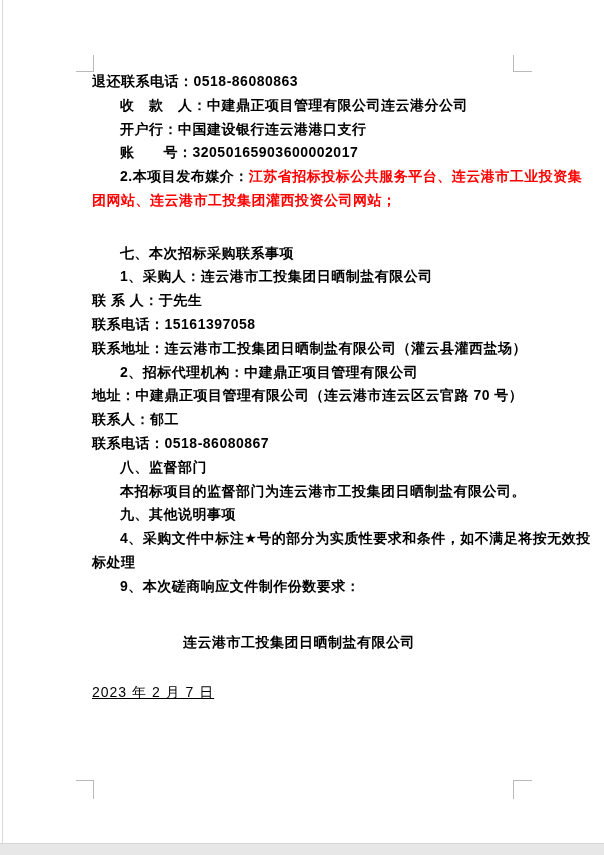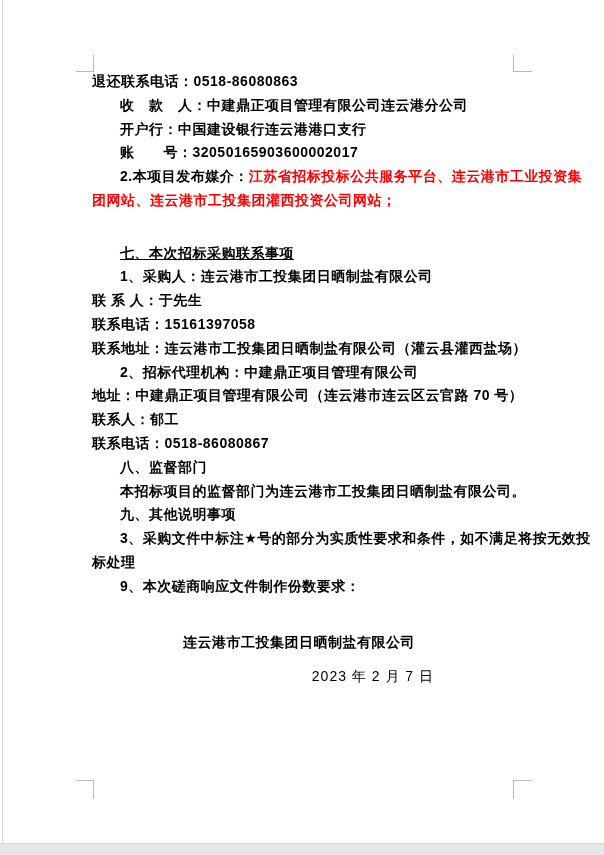--- a/index.html
+++ b/index.html
@@ -31,26 +31,26 @@
   
   .text-area{
     position:absolute;left:92px;top:70px;width:422px;
     color:var(--ink,#000000);
     font-size:14px;line-height:23.8px;font-weight:700;
     letter-spacing:0.5px;
   }
   .line{white-space:nowrap;}
   .line.indent{text-indent:28px;}
   .line.blank{min-height:23.8px;}
-  .line.sec7{margin-top:5px;text-decoration:underline;}
+  .line.sec7{margin-top:5px;}
   .seg.red{color:var(--red,#ff0000);}
   .line.signature{text-align:center;padding-right:8px;margin-top:32px;}
   .line.dateline{
-    text-align:right;padding-right:80px;margin-top:11px;
-    font-weight:400;letter-spacing:1px;
+    text-align:left;padding-right:80px;margin-top:27px;
+    font-weight:400;letter-spacing:1px;text-decoration:underline;
   }
 </style>
 </head>
 <body style="--ink: #000000; --red: #ff0000; --mark: #b9b9b9; --edge-line: #d9d9d9; --bottom-strip: #e7e7e7; background: rgb(255, 255, 255);">
 
 <div class="page-edge-left"></div>
 <div class="bottom-strip"></div>
 
 <div class="mark mark-tl"></div>
 <div class="mark mark-tr"></div>
@@ -70,18 +70,18 @@
     <div class="line"><span class="seg">联 系 人：于先生</span></div>
     <div class="line"><span class="seg">联系电话：15161397058</span></div>
     <div class="line"><span class="seg">联系地址：连云港市工投集团日晒制盐有限公司（灌云县灌西盐场）</span></div>
     <div class="line indent"><span class="seg">2、招标代理机构：中建鼎正项目管理有限公司</span></div>
     <div class="line"><span class="seg">地址：中建鼎正项目管理有限公司（连云港市连云区云官路 70 号）</span></div>
     <div class="line"><span class="seg">联系人：郁工</span></div>
     <div class="line"><span class="seg">联系电话：0518-86080867</span></div>
     <div class="line indent"><span class="seg">八、监督部门</span></div>
     <div class="line indent"><span class="seg">本招标项目的监督部门为连云港市工投集团日晒制盐有限公司。</span></div>
     <div class="line indent"><span class="seg">九、其他说明事项</span></div>
-    <div class="line indent"><span class="seg">3、采购文件中标注★号的部分为实质性要求和条件，如不满足将按无效投</span></div>
+    <div class="line indent"><span class="seg">4、采购文件中标注★号的部分为实质性要求和条件，如不满足将按无效投</span></div>
     <div class="line"><span class="seg">标处理</span></div>
     <div class="line indent"><span class="seg">9、本次磋商响应文件制作份数要求：</span></div>
     <div class="line signature"><span class="seg">连云港市工投集团日晒制盐有限公司</span></div>
     <div class="line dateline"><span class="seg">2023 年 2 月 7 日</span></div>
   </div>
 
 </body></html>

